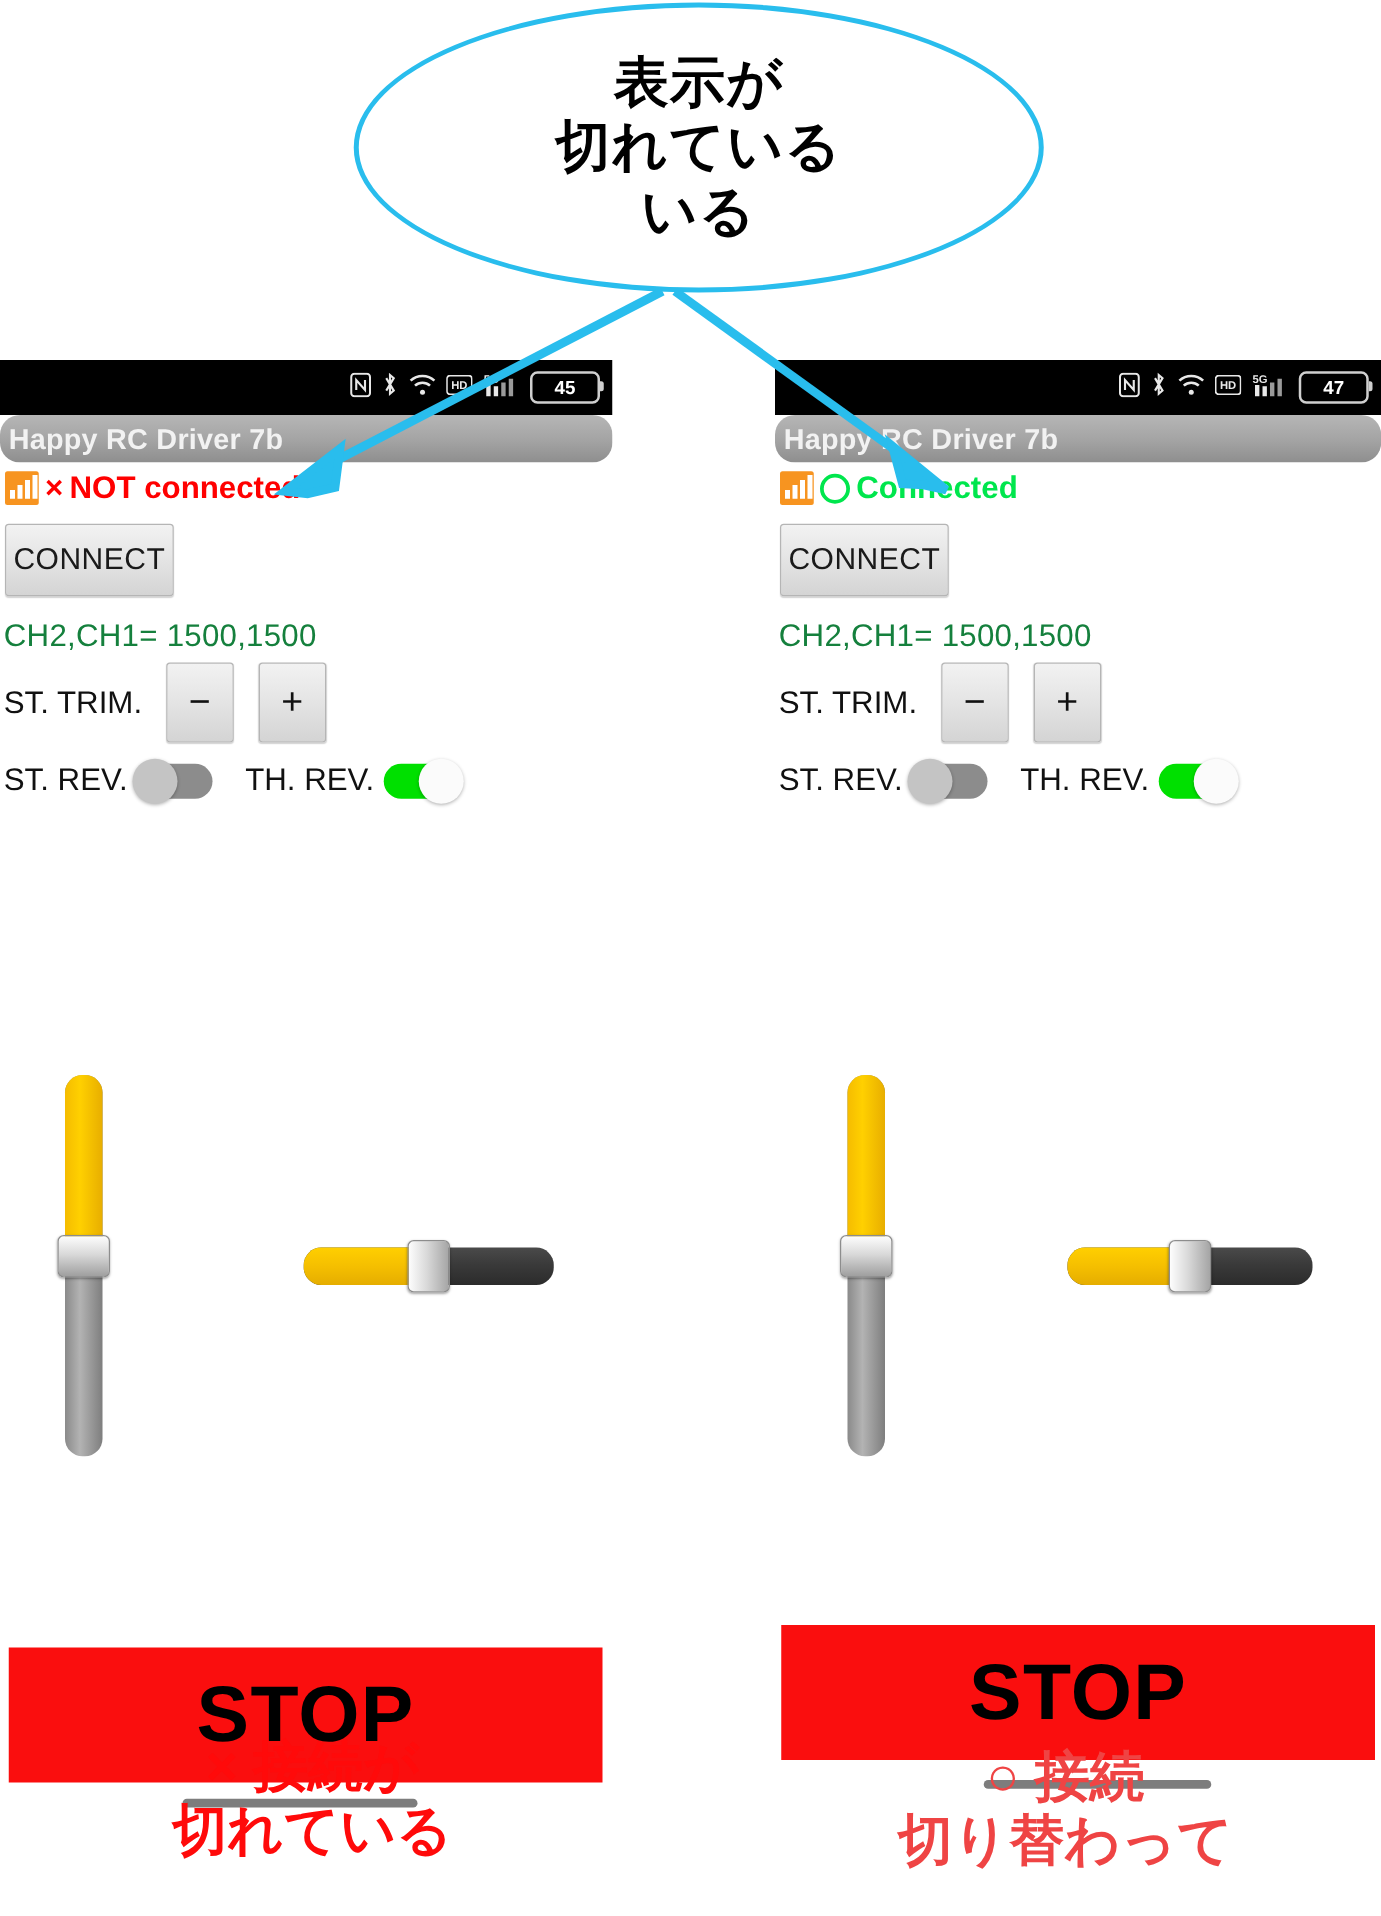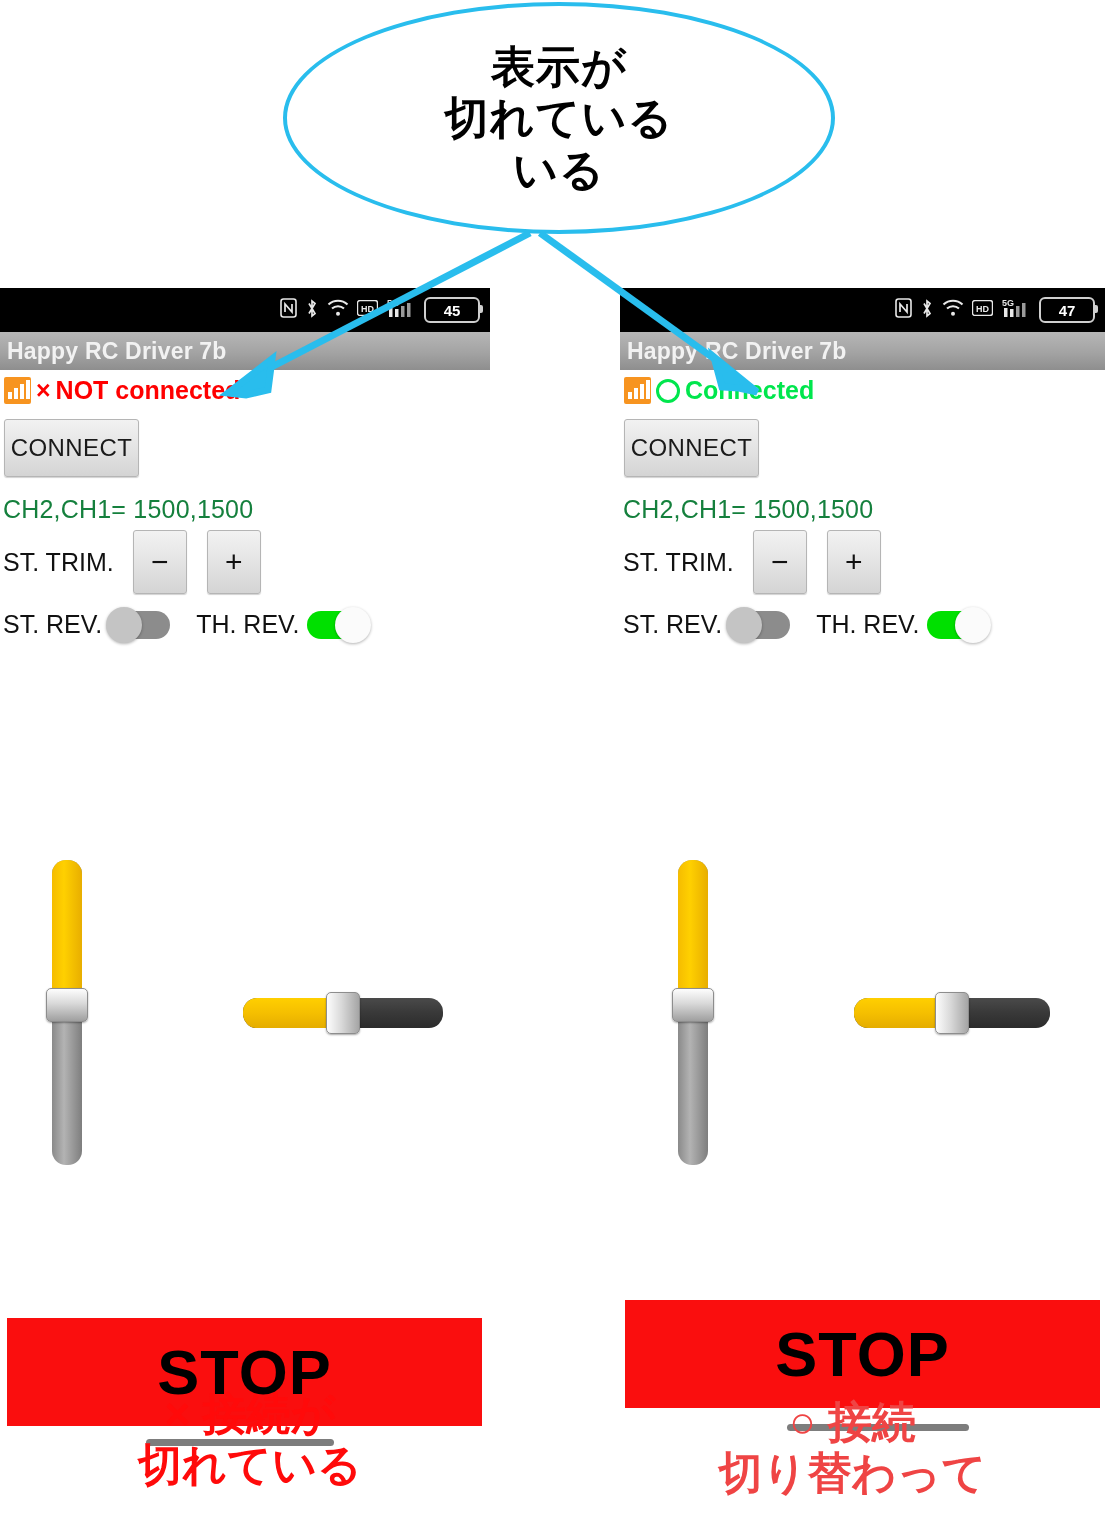--- a/index.html
+++ b/index.html
@@ -46,21 +46,21 @@
   .batt{
     min-width:44px;height:22px;border:2px solid #cfcfcf;border-radius:6px;
     display:flex;align-items:center;justify-content:center;
     font-size:15px;font-weight:bold;color:#fff;padding:0 4px;position:relative;
   }
   .batt:after{content:"";position:absolute;right:-5px;top:6px;width:3px;height:8px;background:#cfcfcf;border-radius:0 2px 2px 0;}
 
   .titlebar{
     height:38px;
     background:linear-gradient(to bottom,#b6b6b6 0%,#a3a3a3 55%,#8e8e8e 100%);
-    display:flex;align-items:center;padding-left:7px;
+    display:flex;align-items:center;padding-left:7px;border-radius:16px;
   }
   .titlebar span{font-size:23px;font-weight:bold;color:#f2f2f2;letter-spacing:.2px;}
 
   .body-area{position:relative;background:#fff;height:100%;}
 
   .status-row{display:flex;align-items:center;padding:6px 0 0 4px;gap:5px;}
   .sig-icon{width:27px;height:27px;background:#F79420;border-radius:2px;position:relative;flex:none;}
   .sig-icon i{position:absolute;bottom:5px;background:#fff;width:4px;display:block;}
   .sig-icon i:nth-child(1){left:4px;height:7px;}
   .sig-icon i:nth-child(2){left:10px;height:11px;}

